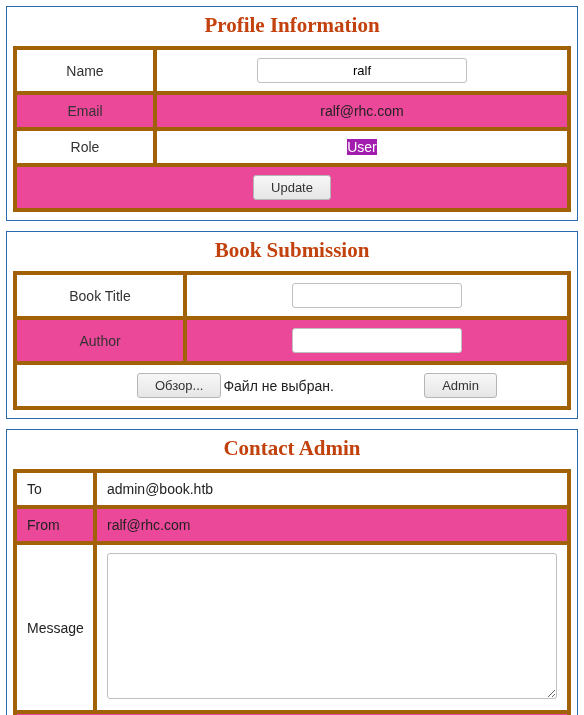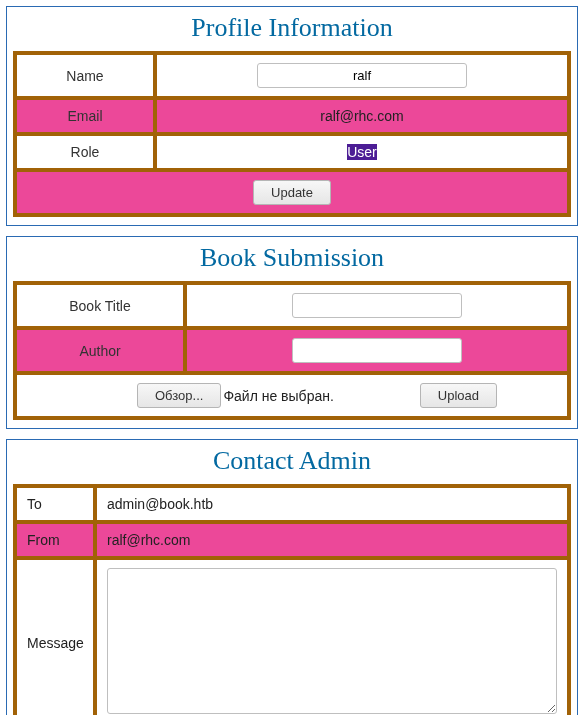--- a/index.html
+++ b/index.html
@@ -13,25 +13,25 @@
       padding: 6px;
     }
     .panel {
       border: 1px solid #2a6ab3;
       margin-bottom: 10px;
       padding: 4px 6px 8px 6px;
       background: #fff;
     }
     .panel-title {
       font-family: Georgia, "Times New Roman", serif;
-      font-weight: normal;
-      font-size: 26px;
+      font-weight: bold;
+      font-size: 21px;
       text-align: center;
       margin: 2px 0 8px 0;
-      color: #0369a1;
+      color: #c2410c;
     }
     table.form {
       width: 100%;
       border-collapse: collapse;
       table-layout: fixed;
     }
     table.form td {
       padding: 8px 10px;
       vertical-align: middle;
       border: 4px solid #a16207;
@@ -54,21 +54,21 @@
       display: inline-block;
       padding: 4px 17px;
       font-size: 13px;
       color: #333;
       background: linear-gradient(#f7f7f7, #e6e6e6);
       border: 1px solid #b5b5b5;
       border-radius: 3px;
       cursor: pointer;
     }
     .selected {
-      background: #4c1d95;
+      background: #a21caf;
       color: #fff;
       padding: 0 0;
     }
     .file-row {
       display: flex;
       align-items: center;
       justify-content: center;
       gap: 14px;
       width: 100%;
     }
@@ -140,21 +140,21 @@
         <input type="text" class="txt w2" value="" style="">
       </td>
     </tr>
     <tr>
       <td colspan="2">
         <div class="file-row">
           <div class="file-left">
             <button class="btn">Обзор...</button>
             <span>Файл не выбран.</span>
           </div>
-          <button class="btn" style="margin-right:60px">Upload</button>
+          <button class="btn" style="margin-right:60px">Admin</button>
         </div>
       </td>
     </tr>
   </tbody>
     </table>
 </div>
 
 <div class="panel">
   <div class="panel-title">Contact Admin</div>
   <table class="form">

